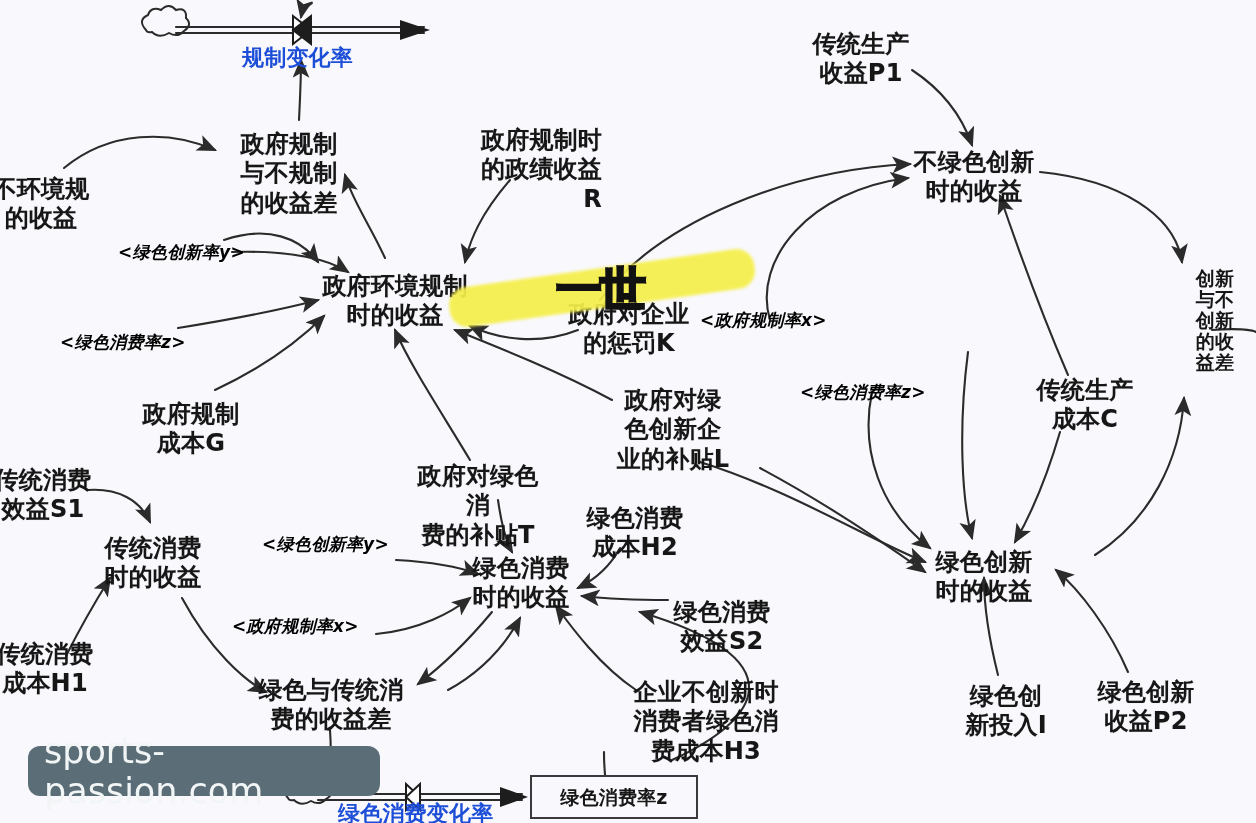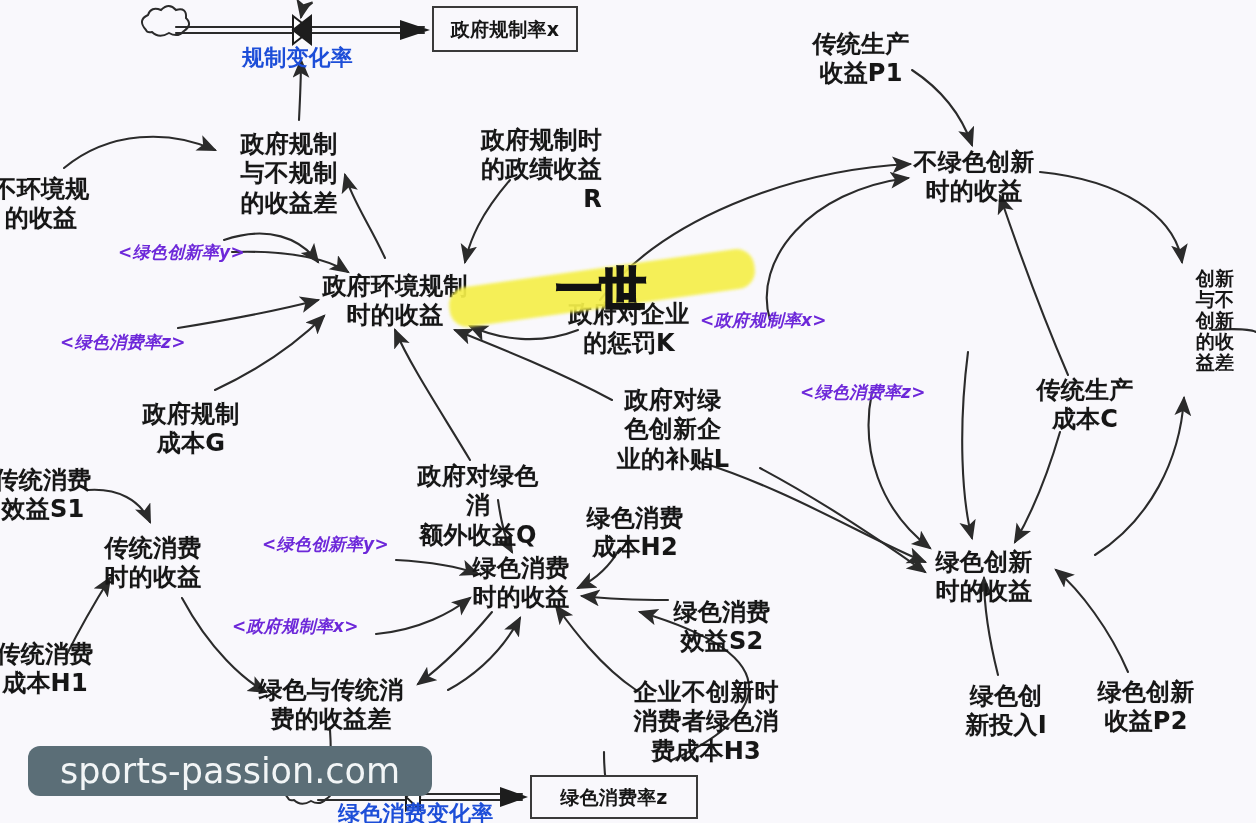--- a/index.html
+++ b/index.html
@@ -30,21 +30,21 @@
     font-size: 24px;
     line-height: 1.22;
     text-align: center;
     letter-spacing: 0.2px;
     white-space: pre-line;
     text-shadow: 0 0 1px rgba(0,0,0,0.20);
   }
   .aux { }
   .shadow-var {
     position: absolute;
-    color: #6d28d9;
+    color: #000000;
     font-weight: 700;
     font-style: italic;
     font-size: 17px;
     line-height: 1.2;
     text-align: center;
     white-space: nowrap;
     letter-spacing: 0.3px;
   }
   .stock {
     position: absolute;
@@ -226,21 +226,20 @@
 
       <path d="M606,782 C604,770 604,760 604,752"></path>
 
       <path d="M672,760 C760,720 800,660 640,612" marker-end="url(#ah)"></path>
 
       <path d="M448,690 C488,668 508,640 520,618" marker-end="url(#ah)"></path>
 
     </g>
   </svg>
 
-  <div class="stock" style="left:432px; top:6px; width:146px; height:46px;">政府规制率x</div>
   <div class="flow-label" style="left:242px; top:43px;">规制变化率</div>
 
   <div class="stock" style="left:530px; top:775px; width:168px; height:44px;">绿色消费率z</div>
   <div class="flow-label" style="left:338px; top:799px;">绿色消费变化率</div>
 
   <div class="node aux" style="left:-14px; top:175px; width:110px;">不环境规
 的收益</div>
 
   <div class="node aux" style="left:228px; top:130px; width:122px;">政府规制
 与不规制
@@ -252,21 +251,21 @@
   <div class="node aux" style="left:320px; top:272px; width:150px;">政府环境规制
 时的收益</div>
 
   <div class="node aux" style="left:568px; top:300px; width:122px;">政府对企业
 的惩罚K</div>
 
   <div class="node aux" style="left:132px; top:400px; width:118px;">政府规制
 成本G</div>
 
   <div class="node aux" style="left:408px; top:462px; width:140px;">政府对绿色消
-额外收益Q</div>
+费的补贴T</div>
 
   <div class="node aux" style="left:614px; top:386px; width:118px;">政府对绿
 色创新企
 业的补贴L</div>
 
   <div class="node aux" style="left:806px; top:30px; width:110px;">传统生产
 收益P1</div>
 
   <div class="node aux" style="left:908px; top:148px; width:132px;">不绿色创新
 时的收益</div>
@@ -325,15 +324,15 @@
 
   <div class="shadow-var" style="left:262px; top:534px;">&lt;绿色创新率y&gt;</div>
 
   <div class="shadow-var" style="left:232px; top:616px;">&lt;政府规制率x&gt;</div>
 
   <div class="highlight-band" style="left:448px; top:268px; width:308px; height:40px;
        transform: rotate(-8deg); transform-origin: center;"></div>
 
   <div class="overlay-text" style="left:556px; top:266px;">一世</div>
 
-  <div class="watermark" style="left:28px; top:746px; width:404px; height:50px;">sports-passion.com</div>
+  <div class="watermark" style="left:28px; top:746px; width:352px; height:50px;">sports-passion.com</div>
 
 </div>
 
 </body></html>

